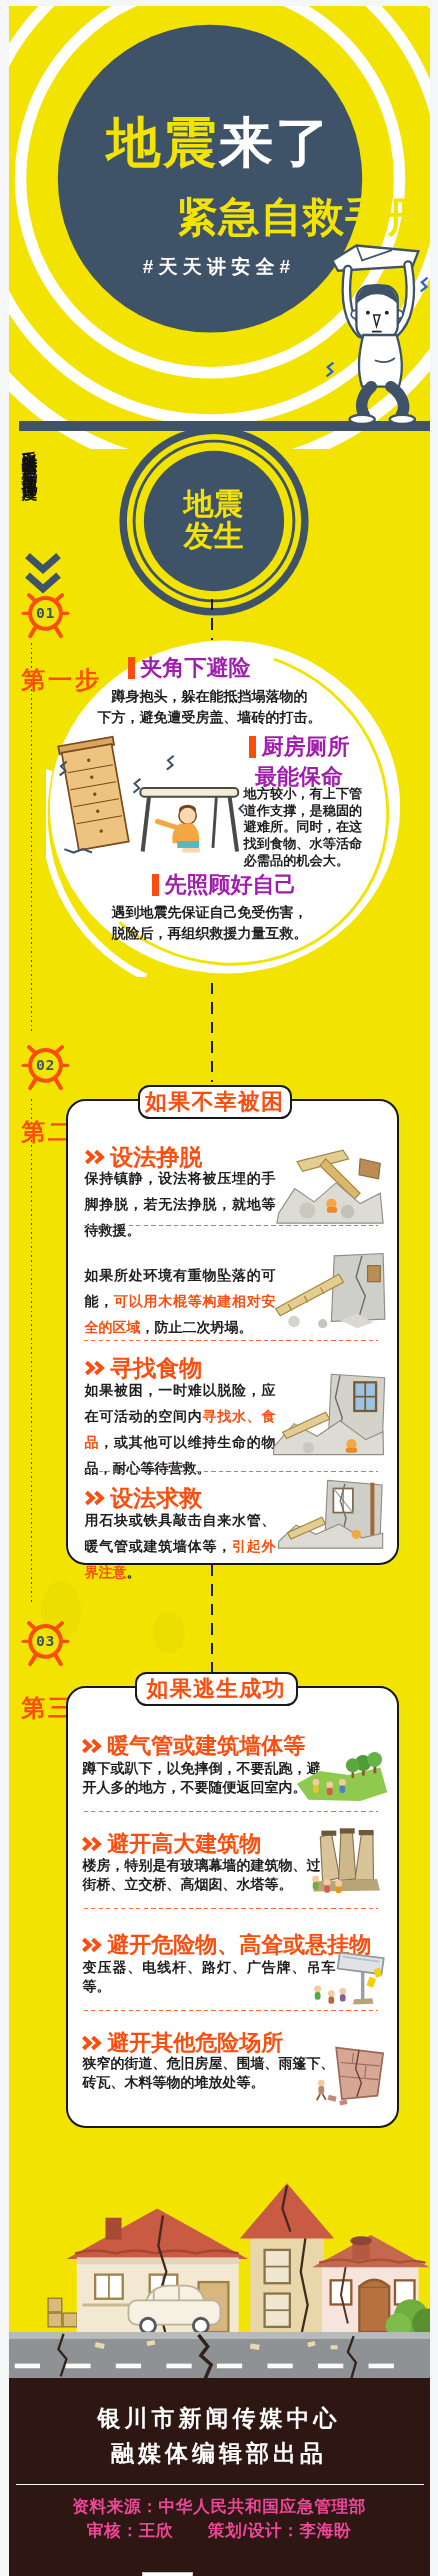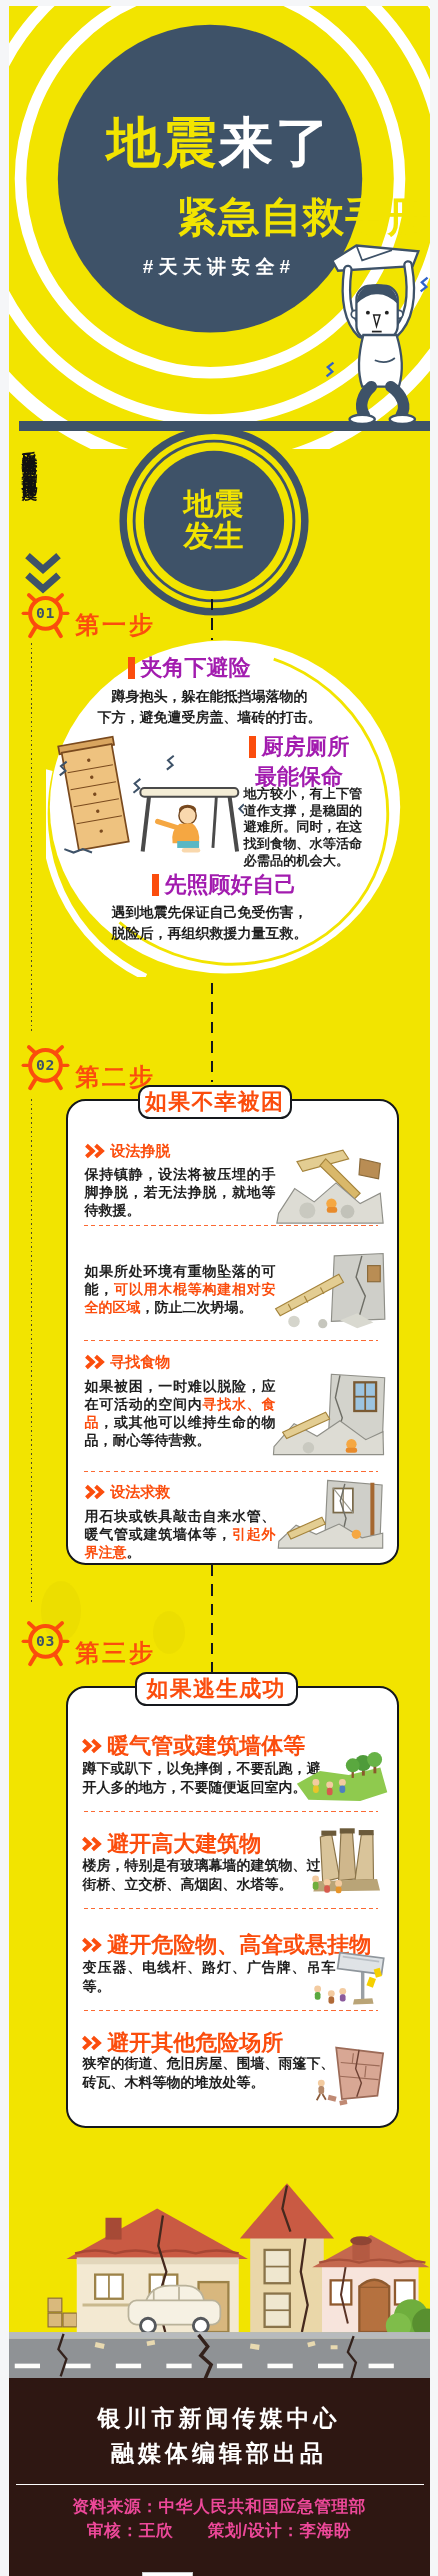--- a/index.html
+++ b/index.html
@@ -20,40 +20,40 @@
   .ground-bar{left:10.4px;top:415px;width:411px;height:10.4px;background:#3e5268;z-index:3;}
   
   .v-text{left:9.2px;top:432px;height:138px;writing-mode:vertical-rl;
           font-size:15.5px;font-weight:bold;color:#111;letter-spacing:2.3px;line-height:23.6px;}
   .quake-label{left:159px;top:482px;width:92px;display:flex;flex-direction:column;
                align-items:center;z-index:2;}
   .quake-label span{font-size:30px;font-weight:bold;color:#f2e400;line-height:32px;}
   .vdash{width:2.9px;background:repeating-linear-gradient(180deg,#14171c 0 11.5px,transparent 11.5px 19.5px);z-index:1;}
   .dotline{width:1.2px;background:repeating-linear-gradient(180deg,#30302c 0 1.7px,transparent 1.7px 4.6px);opacity:.85;}
   
-  .step-header{display:flex;align-items:flex-end;gap:5px;z-index:2;}
+  .step-header{display:flex;align-items:flex-start;gap:23px;z-index:2;flex-direction:column;}
   .step-label{font-size:24px;font-weight:bold;color:#fb4d0d;letter-spacing:2.9px;}
   .clock-num{font-family:"DejaVu Sans Mono",monospace;font-weight:bold;font-size:26px;fill:#3e5268;letter-spacing:1px;}
   
   .red-bar{display:inline-block;width:7.5px;height:22px;background:#fb4d0d;margin-right:5.2px;}
   .s1-title{display:flex;align-items:center;justify-content:center;
             font-size:22px;font-weight:bold;color:#a21caf;z-index:2;}
   .s1-body{font-size:14px;font-weight:bold;color:#1f1f1f;line-height:21px;
            text-align:center;white-space:pre-line;z-index:2;}
   .s1-body-left{font-size:13.2px;font-weight:bold;color:#1f1f1f;line-height:16.7px;
            text-align:left;white-space:pre-line;z-index:2;}
   
   .card{background:#ffffff;border:2.3px solid #15181c;border-radius:19.5px;z-index:2;}
   .bubble{background:#ffffff;border:2.3px solid #15181c;border-radius:11.5px;
           display:flex;align-items:center;justify-content:center;
           font-size:22px;font-weight:bold;color:#fb4d0d;letter-spacing:1.2px;z-index:4;}
-  .item-title{display:flex;align-items:center;gap:4.6px;font-size:15px;font-weight:bold;
+  .item-title{display:flex;align-items:center;gap:4.6px;font-size:23px;font-weight:bold;
               color:#fb4d0d;z-index:3;}
   .item-title.small{font-size:22px;}
-  .item-body{font-size:14px;font-weight:bold;color:#1f1f1f;line-height:18px;
+  .item-body{font-size:14px;font-weight:bold;color:#1f1f1f;line-height:26px;
              text-align:justify;z-index:3;}
   .item-body .red{color:#fb4d0d;}
   .item-body.s3{line-height:19.5px;white-space:pre-line;}
   .divider{height:1.7px;background:repeating-linear-gradient(90deg,#fb6a33 0 4px,transparent 4px 7.5px);z-index:3;}
   .blob{background:#e7d800;border-radius:50%;opacity:.55;}
   
   .footer{left:0;top:2372px;width:421px;height:198px;background:#2e1712;z-index:2;}
   .footer-line{position:absolute;left:0;width:421px;text-align:center;color:#fff;
                font-family:"Liberation Serif","DejaVu Serif",serif;font-weight:bold;
                font-size:23px;letter-spacing:4px;}

